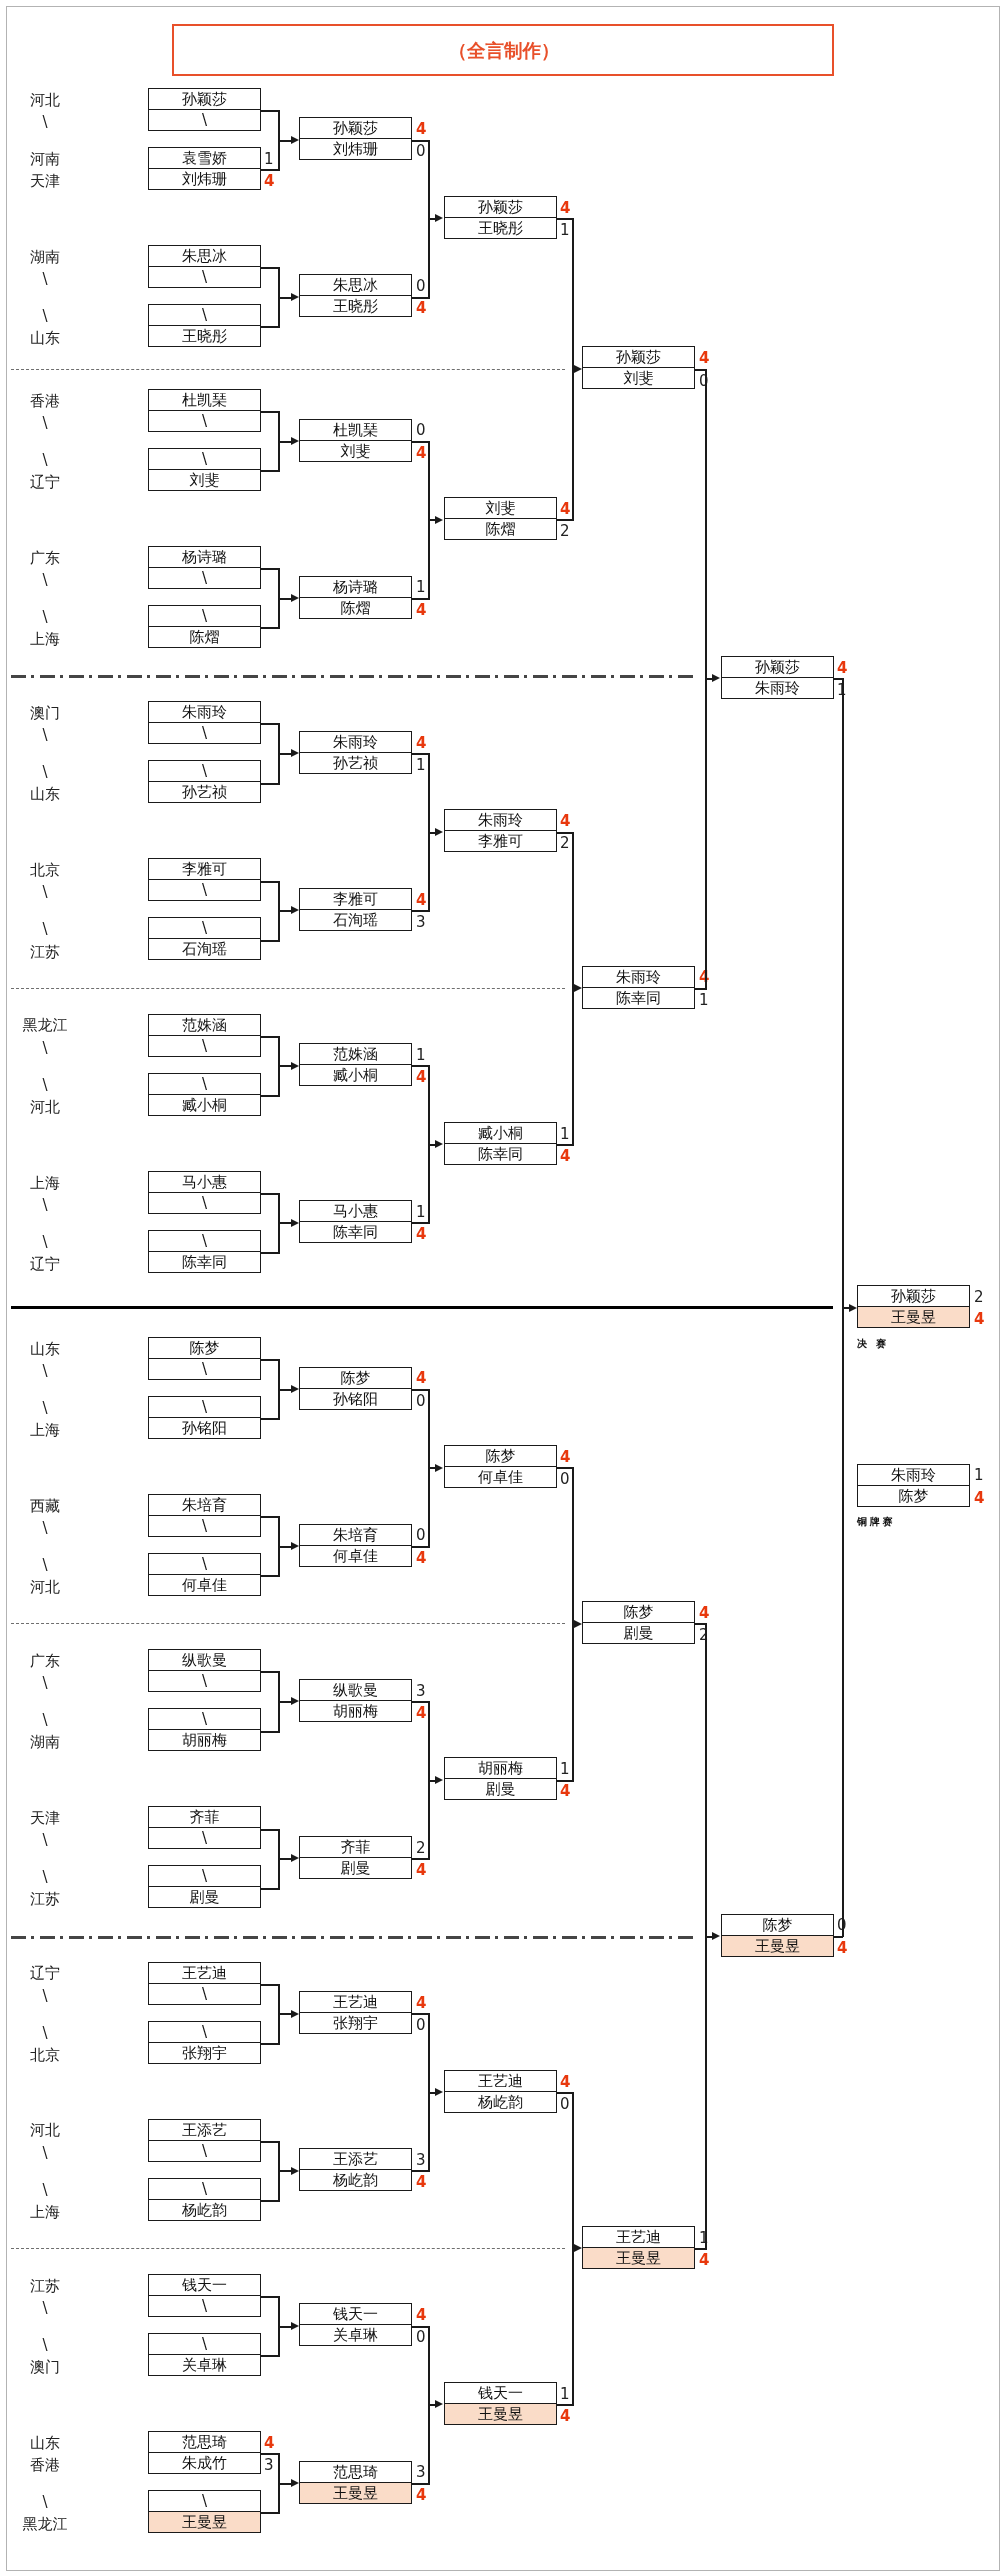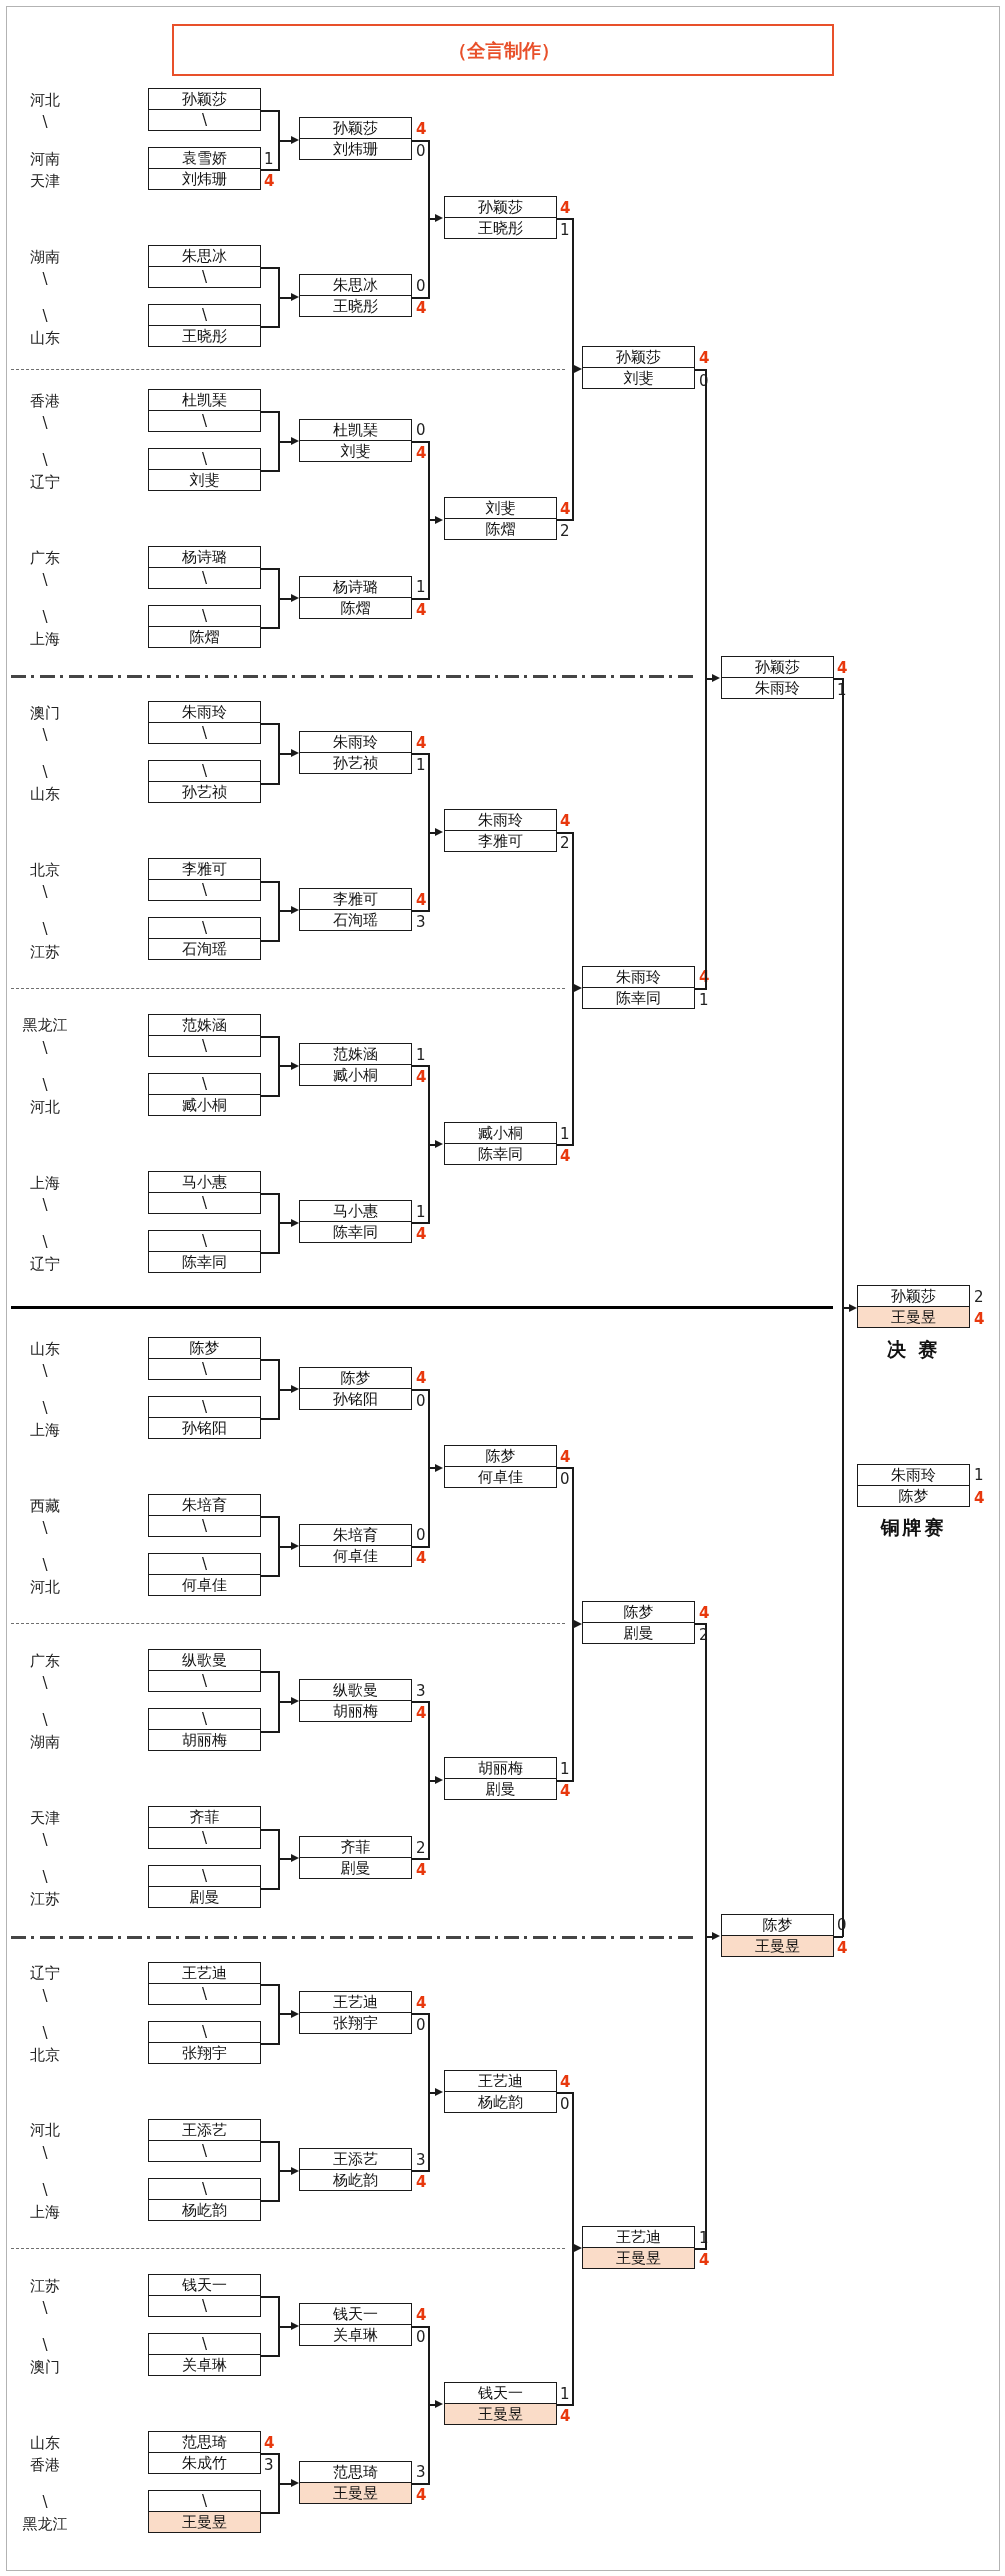--- a/index.html
+++ b/index.html
@@ -21,21 +21,21 @@
   .prov { position:absolute; left:5.5px; width:79px; height:20.3px; line-height:20.3px; text-align:center;
           font-size:15px; color:#222; white-space:nowrap; }
   .hline { position:absolute; height:1.8px; background:#1a1a1a; }
   .vline { position:absolute; width:1.8px; background:#1a1a1a; }
   .arrow { position:absolute; width:0; height:0; border-left:8.3px solid #1a1a1a;
            border-top:4.6px solid transparent; border-bottom:4.6px solid transparent; }
   .sep-dashed  { position:absolute; height:0; border-top:1.8px dashed #6e6e6e; }
   .sep-dashdot { position:absolute; height:2.8px;
                  background:repeating-linear-gradient(90deg,#454545 0 15px,transparent 15px 20.3px,#454545 20.3px 23px,transparent 23px 29px); }
   .sep-solid   { position:absolute; height:2.8px; background:#000; }
-  .round-label { position:absolute; left:857px; width:113px; text-align:center; font-size:19px;
+  .round-label { position:absolute; left:857px; width:113px; text-align:left; font-size:10px;
                  font-weight:bold; color:#111; letter-spacing:2.8px; }
 </style>
 </head>
 <body>
 
 <div class="page">
   <div class="frame"></div>
   <div class="title-box">
     <span class="title-sub">（全言制作）</span>
   </div>

